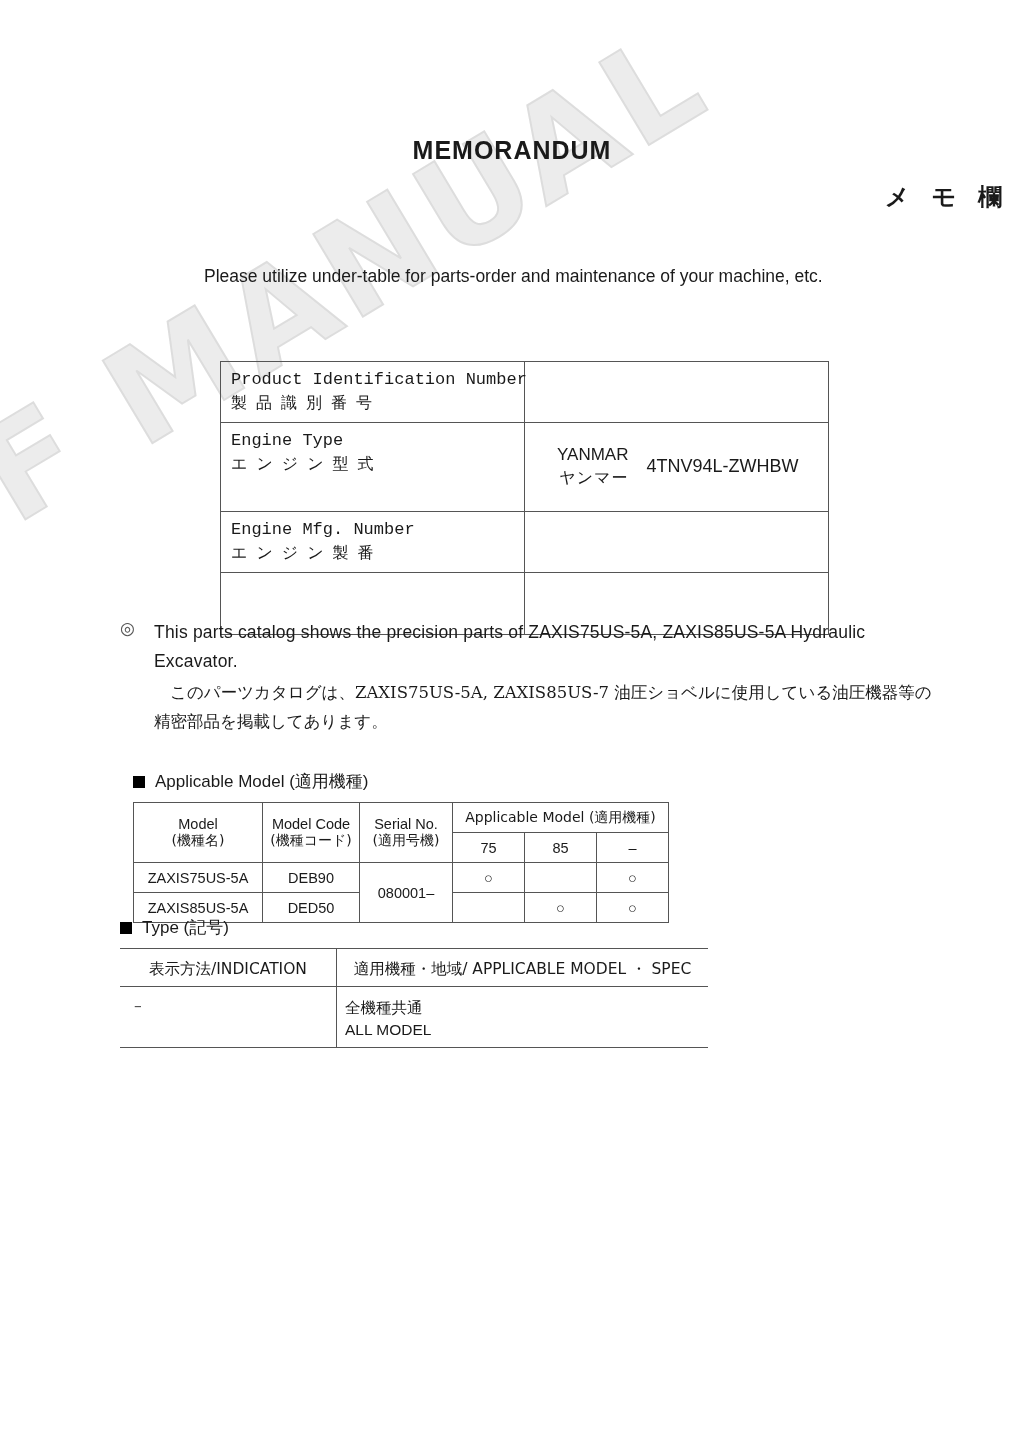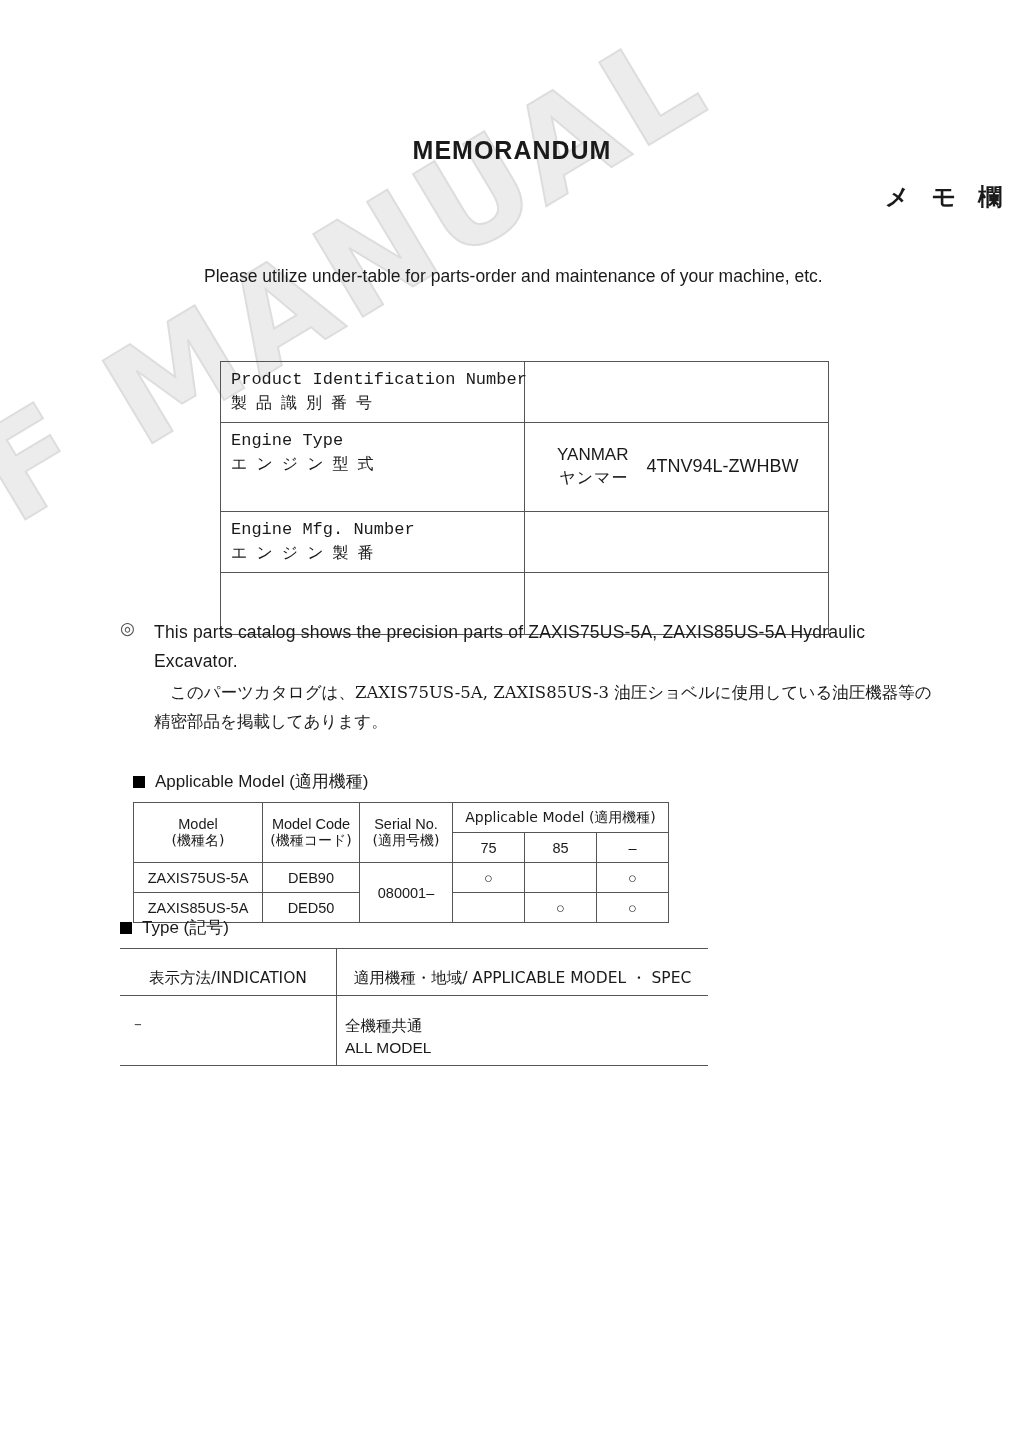--- a/index.html
+++ b/index.html
@@ -188,21 +188,21 @@
   #mark-section { position: absolute; left: 120px; top: 916px; }
   .mk-table {
     border-collapse: collapse;
     table-layout: fixed;
     margin-top: 9px;
     width: 588px;
   }
   .mk-table td {
     border: none;
     border-top: 1.5px solid #555;
-    padding: 19px 8px 6px 8px;
+    padding: 10px 8px 6px 8px;
     font-size: 15.5px;
     vertical-align: top;
   }
   .mk-table tr:last-child td { border-bottom: 1.5px solid #555; }
   .mk-table .divider { border-left: 1.5px solid #555; }
   .mk-c1 { width: 200px; }
   .mk-head-1 { text-align: center; font-family: "DejaVu Sans", sans-serif; }
   .mk-head-2 { text-align: center; font-family: "DejaVu Sans", sans-serif; }
   .mk-dash { font-family: "DejaVu Sans", sans-serif; color: #555; padding-left: 14px !important; }
   .mk-val .jp { font-family: "DejaVu Sans", sans-serif; display: block; line-height: 22px; }
@@ -263,21 +263,21 @@
       </tr>
     </tbody>
   </table>
 
   <div class="note">
     <div class="note-row">
       <div class="note-mark">◎</div>
       <div class="note-body">
         <div class="note-en">This parts catalog shows the precision parts of ZAXIS75US-5A, ZAXIS85US-5A Hydraulic Excavator.</div>
         <div class="note-jp">
-          <span class="ind">このパーツカタログは、ZAXIS75US-5A, ZAXIS85US-3 油圧ショベルに使用している油圧機器等の</span>
+          <span class="ind">このパーツカタログは、ZAXIS75US-5A, ZAXIS85US-7 油圧ショベルに使用している油圧機器等の</span>
           <span>精密部品を掲載してあります。</span>
         </div>
       </div>
     </div>
   </div>
 
   <div id="applicable-section">
     <div class="sec-head">
       <span class="sq"></span>
       <span>Applicable Model (適用機種)</span>

